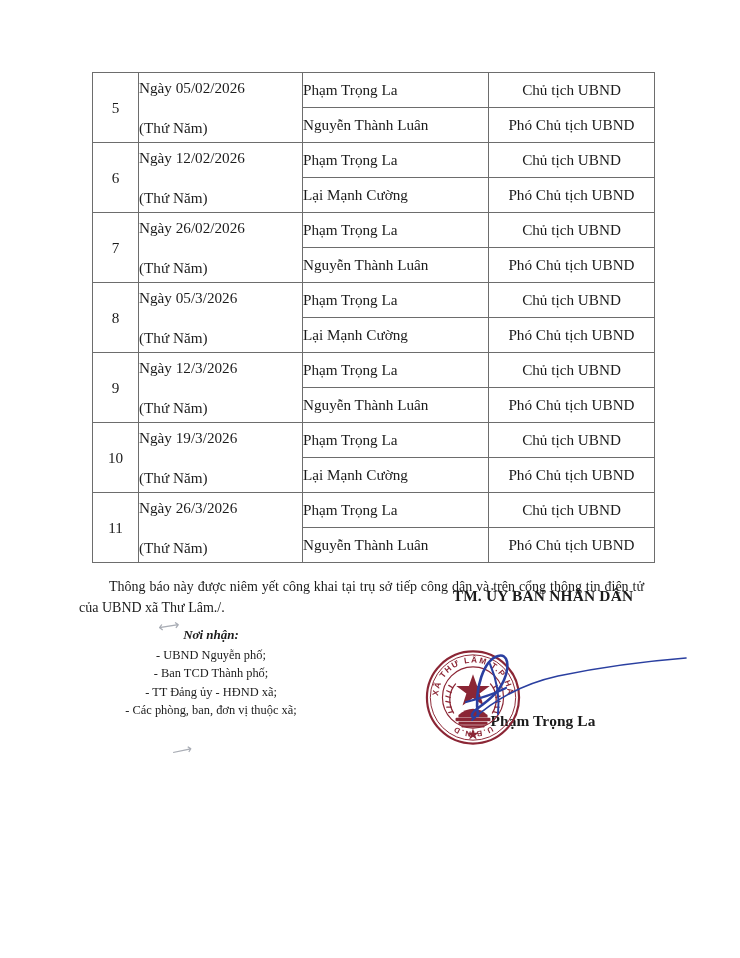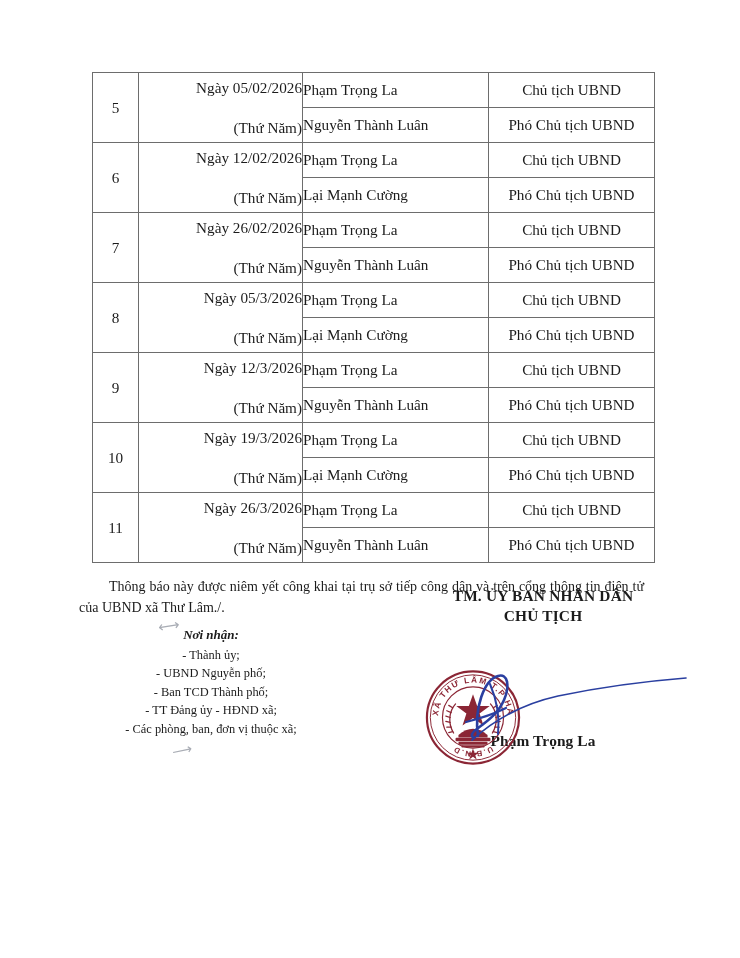--- a/index.html
+++ b/index.html
@@ -33,21 +33,21 @@
     table-layout: fixed;
   }
   .schedule-table td {
     border: 1px solid #6d6d6d;
     font-size: 15.2px;
     line-height: 1.28;
     padding: 0;
     vertical-align: middle;
   }
   .col-no    { width: 45px;  text-align: center; }
-  .col-date  { width: 163px; text-align: right; }
+  .col-date  { width: 163px; text-align: left; }
   .col-name  { width: 185px; text-align: left; }
   .col-title { width: 165px; text-align: center; }
 
   .cell-no {
     font-size: 15.2px;
   }
   .cell-date {
     padding: 2px 4px;
   }
   .cell-date .d-line1 { display: block; }
@@ -277,33 +277,31 @@
       </tr>
 
     </tbody>
   </table>
 
   <p class="closing">Thông báo này được niêm yết công khai tại trụ sở tiếp công dân và trên cổng thông tin điện tử của UBND xã Thư Lâm./.</p>
 
   <div class="recipients">
     <div class="recipients-title">Nơi nhận:</div>
     <ul>
-      <li>- Thành ủy;</li>
       <li>- UBND Nguyễn phố;</li>
       <li>- Ban TCD Thành phố;</li>
       <li>- TT Đảng ủy - HĐND xã;</li>
       <li>- Các phòng, ban, đơn vị thuộc xã;</li>
     </ul>
     <span class="ink-mark ink-mark-top">⟷</span>
     <span class="ink-mark ink-mark-bottom">⟶</span>
   </div>
 
   <div class="signature">
     <div class="sig-org">TM. ỦY BAN NHÂN DÂN</div>
-    <div class="sig-role">CHỦ TỊCH</div>
 
     <div class="sig-stage">
 
       <div class="seal">
         <svg viewBox="0 0 200 200" xmlns="http://www.w3.org/2000/svg" aria-hidden="true">
           <defs>
             <path id="sealArcTop" d="M 28,100 A 72,72 0 0 1 172,100"></path>
             <path id="sealArcBottom" d="M 170,100 A 70,70 0 0 1 30,100"></path>
           </defs>
           <g fill="none" stroke="#8B2635">

